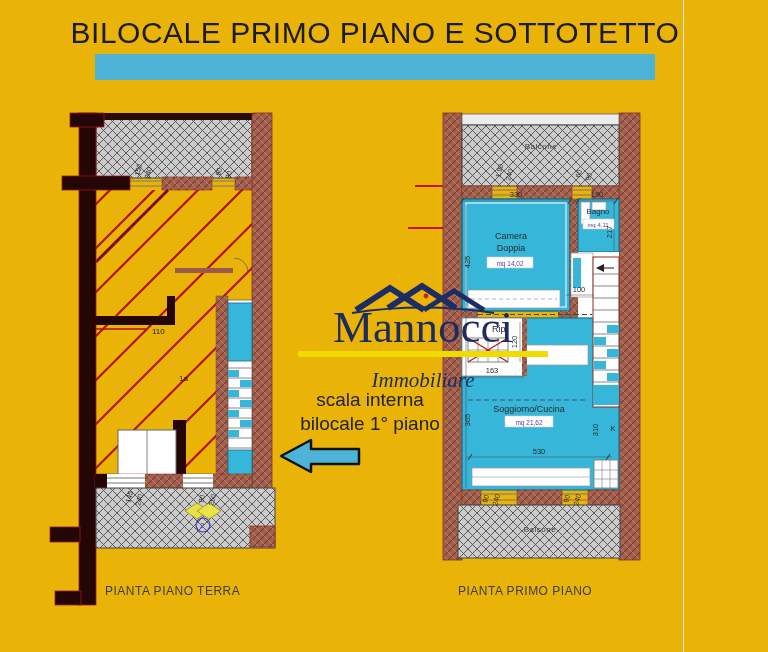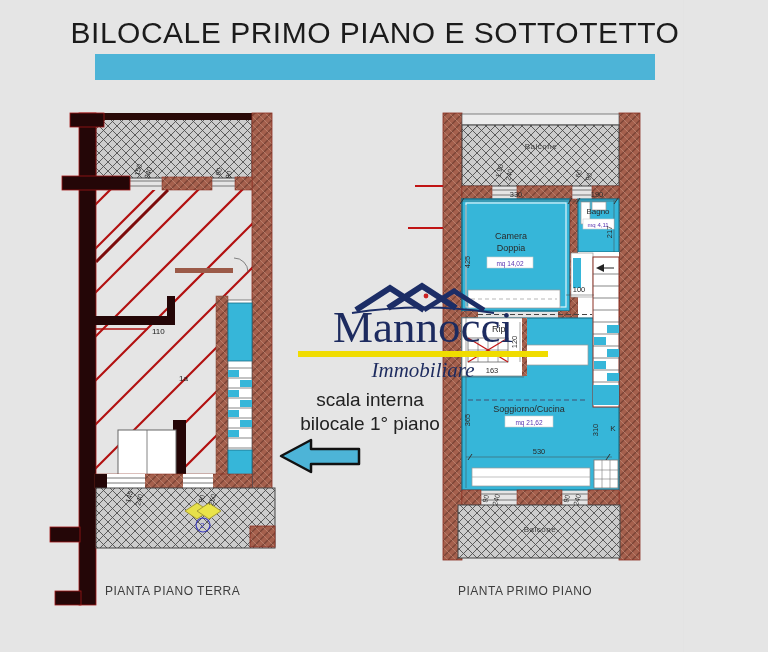--- a/index.html
+++ b/index.html
@@ -1,29 +1,29 @@
 <!DOCTYPE html>
 <html><head>
 <meta charset="utf-8">
 <style>
   html,body{margin:0;padding:0;background:#fff;}
-  .page{position:relative;width:768px;height:652px;background:#e5e5e5;overflow:hidden;
+  .page{position:relative;width:768px;height:652px;background:#eab308;overflow:hidden;
         font-family:"Liberation Sans",sans-serif;}
   .page-edge{position:absolute;left:683px;top:0;width:1px;height:652px;background:#e3e3e3;}
   .title{position:absolute;left:60px;top:16px;width:630px;text-align:center;
          font-size:30px;color:#1b1b1b;letter-spacing:.5px;white-space:nowrap;}
   .accent-bar{position:absolute;left:95px;top:54px;width:560px;height:26px;background:#4db4d7;}
   #plan-svg{position:absolute;left:0;top:0;}
   .logo{position:absolute;left:298px;top:280px;width:250px;text-align:center;z-index:5;}
   .logo-roofs{display:block;margin:0 auto -8px;}
   .logo-name{font-family:"Liberation Serif",serif;font-size:45px;line-height:.95;
              color:#1d2b5f;letter-spacing:0;}
   .logo-underline{height:6px;background:#f0dc00;margin-top:2px;}
   .logo-sub{font-family:"Liberation Serif",serif;font-style:italic;font-size:21px;
-            color:#1d2b5f;margin-top:1px;}
+            color:#1d2b5f;margin-top:11px;}
   .note{position:absolute;left:272px;top:388px;width:196px;text-align:center;
         font-size:19px;color:#222;line-height:1.25;z-index:5;}
   .caption{position:absolute;top:584px;font-size:12px;color:#3d3d3d;letter-spacing:.5px;}
   .caption-left{left:105px;}
   .caption-right{left:458px;}
   svg text{font-family:"Liberation Sans",sans-serif;}
 </style>
 </head>
 <body>
 

